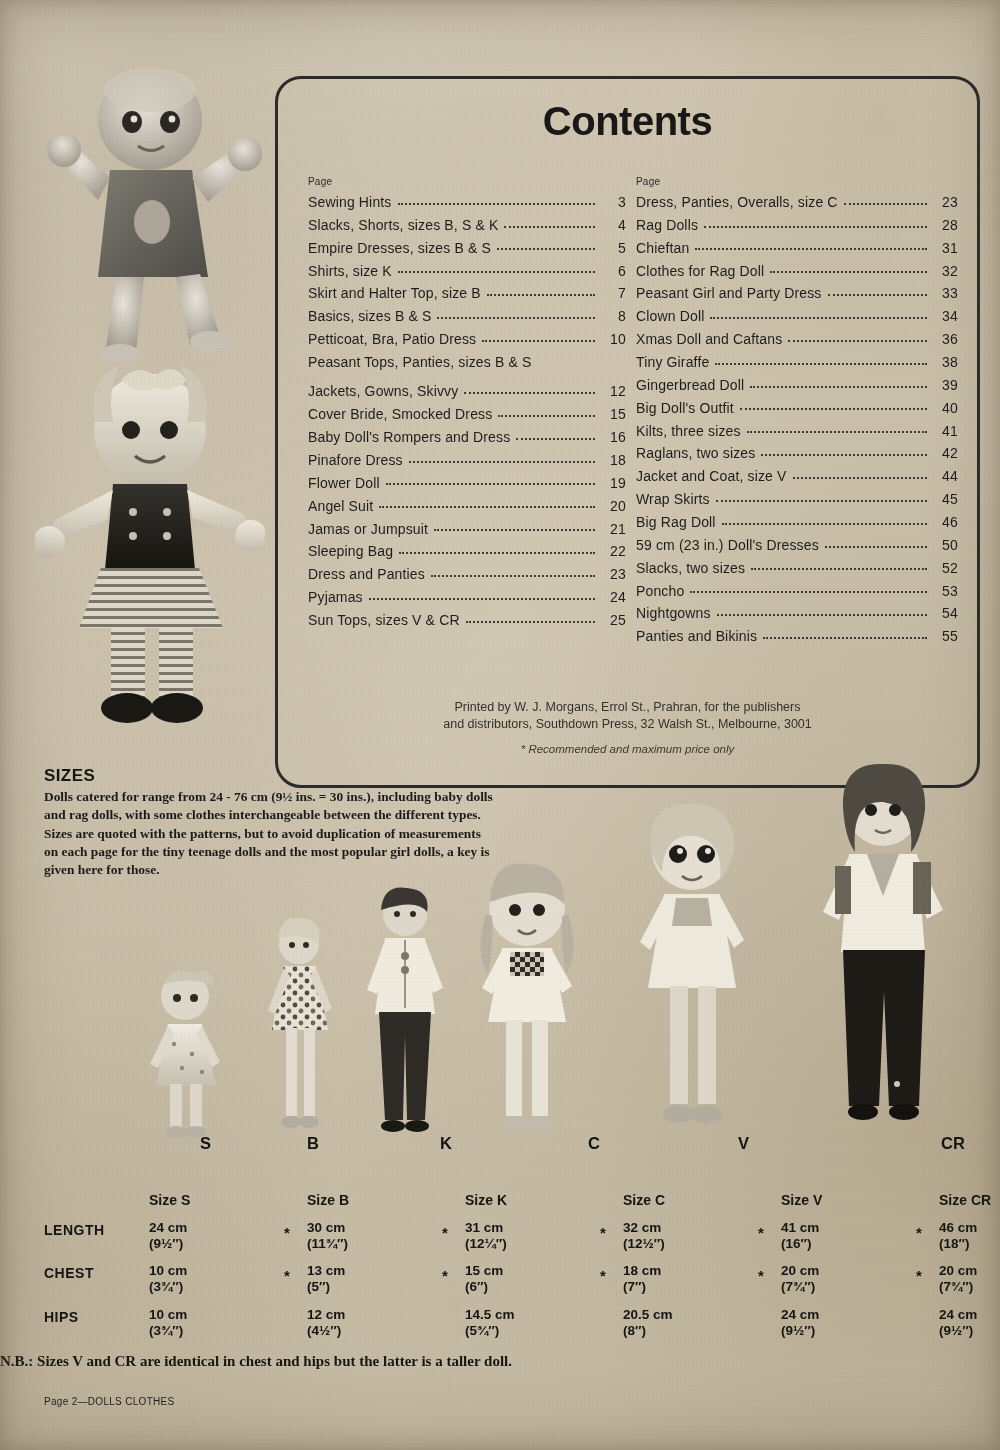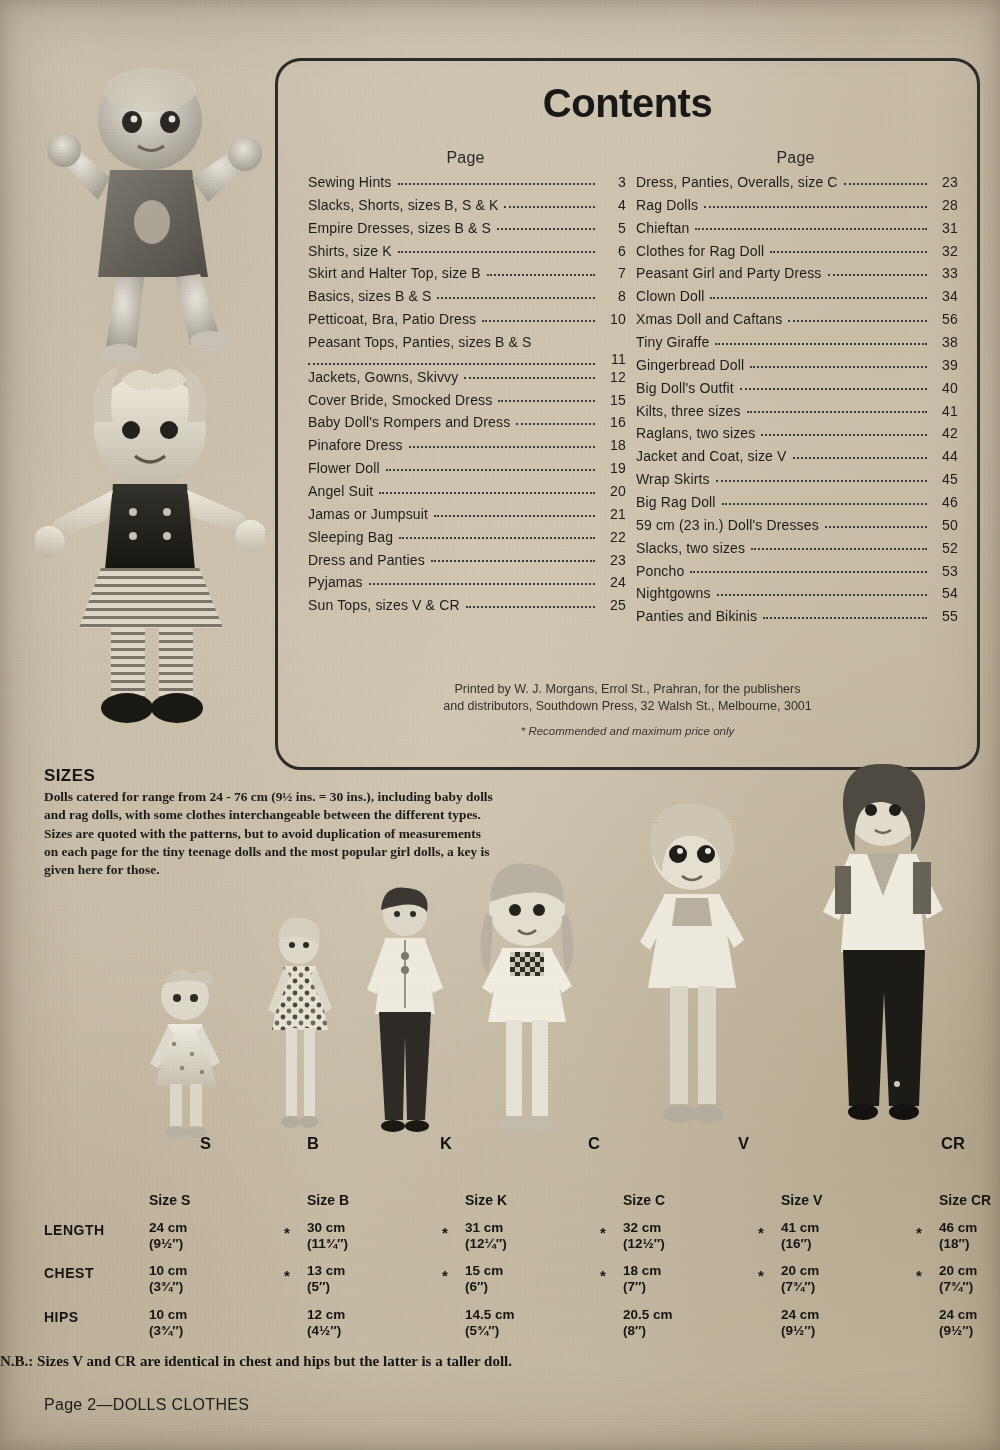--- a/index.html
+++ b/index.html
@@ -38,21 +38,21 @@
     position: absolute;
     inset: 0;
     pointer-events: none;
     box-shadow: inset 0 0 70px rgba(80,66,44,0.35), inset 0 0 18px rgba(70,58,38,0.25);
   }
 
   
   .contents-box {
     position: absolute;
     left: 275px;
-    top: 58px;
+    top: 76px;
     width: 705px;
     height: 712px;
     border: 3px solid #2b2b2b;
     border-radius: 26px;
     box-sizing: border-box;
   }
   .contents-title {
     position: absolute;
     top: 20px;
     left: 0;
@@ -70,26 +70,27 @@
     top: 88px;
     width: 318px;
   }
   .col-right {
     position: absolute;
     left: 358px;
     top: 88px;
     width: 322px;
   }
   .page-head {
-    text-align: center;
-    font-size: 16px;
+    text-align: left;
+    font-size: 10px;
     color: #2a2a2a;
     padding-right: 3px;
     margin-bottom: 7px;
     letter-spacing: 0.2px;
+    margin-top: 9px;
   }
   .toc-row {
     display: flex;
     align-items: center;
     font-size: 14px;
     color: #1d1d1d;
     line-height: 1.24;
     margin-bottom: 5.5px;
     white-space: nowrap;
   }
@@ -103,21 +104,21 @@
     margin: 0 5px 4px 6px;
     border-bottom: 2.5px dotted #3a3a3a;
     min-width: 10px;
     height: 6px;
   }
   .toc-page {
     flex: 0 0 26px;
     text-align: right;
     letter-spacing: 0.2px;
   }
-  .toc-row.wrap2 { display: block; margin-bottom: 0; }
+  .toc-row.wrap2 { display: block; margin-bottom: 12px; }
   .toc-row.wrap2 .l1 { display: block; }
   .toc-row.wrap2 .l2 { display: flex; align-items: flex-end; }
   .toc-row.wrap2 .l2 .toc-dots { margin-left: 0; }
 
   .imprint {
     position: absolute;
     left: 0;
     width: 100%;
     top: 620px;
     text-align: center;
@@ -216,21 +217,21 @@
     text-align: left;
     font-size: 15px;
     font-weight: bold;
     color: #161616;
     font-family: "Liberation Serif", serif;
   }
   .footer {
     position: absolute;
     left: 44px;
     top: 1396px;
-    font-size: 16px;
+    font-size: 10px;
     color: #1d1d1d;
     letter-spacing: 0.3px;
   }
 
   
   .figure { position: absolute; }
 </style>
 </head>
 <body>
 
@@ -357,24 +358,20 @@
         <span class="toc-page">8</span>
       </div>
       <div class="toc-row">
         <span class="toc-label">Petticoat, Bra, Patio Dress</span>
         <span class="toc-dots"></span>
         <span class="toc-page">10</span>
       </div>
 
       <div class="toc-row wrap2">
         <span class="l1 toc-label">Peasant Tops, Panties, sizes B &amp; S</span>
-        <span class="l2">
-          <span class="toc-dots"></span>
-          <span class="toc-page">11</span>
-        </span>
       </div>
 
       <div class="toc-row">
         <span class="toc-label">Jackets, Gowns, Skivvy</span>
         <span class="toc-dots"></span>
         <span class="toc-page">12</span>
       </div>
       <div class="toc-row">
         <span class="toc-label">Cover Bride, Smocked Dress</span>
         <span class="toc-dots"></span>
@@ -456,21 +453,21 @@
         <span class="toc-page">33</span>
       </div>
       <div class="toc-row">
         <span class="toc-label">Clown Doll</span>
         <span class="toc-dots"></span>
         <span class="toc-page">34</span>
       </div>
       <div class="toc-row">
         <span class="toc-label">Xmas Doll and Caftans</span>
         <span class="toc-dots"></span>
-        <span class="toc-page">56</span>
+        <span class="toc-page">36</span>
       </div>
       <div class="toc-row">
         <span class="toc-label">Tiny Giraffe</span>
         <span class="toc-dots"></span>
         <span class="toc-page">38</span>
       </div>
       <div class="toc-row">
         <span class="toc-label">Gingerbread Doll</span>
         <span class="toc-dots"></span>
         <span class="toc-page">39</span>

